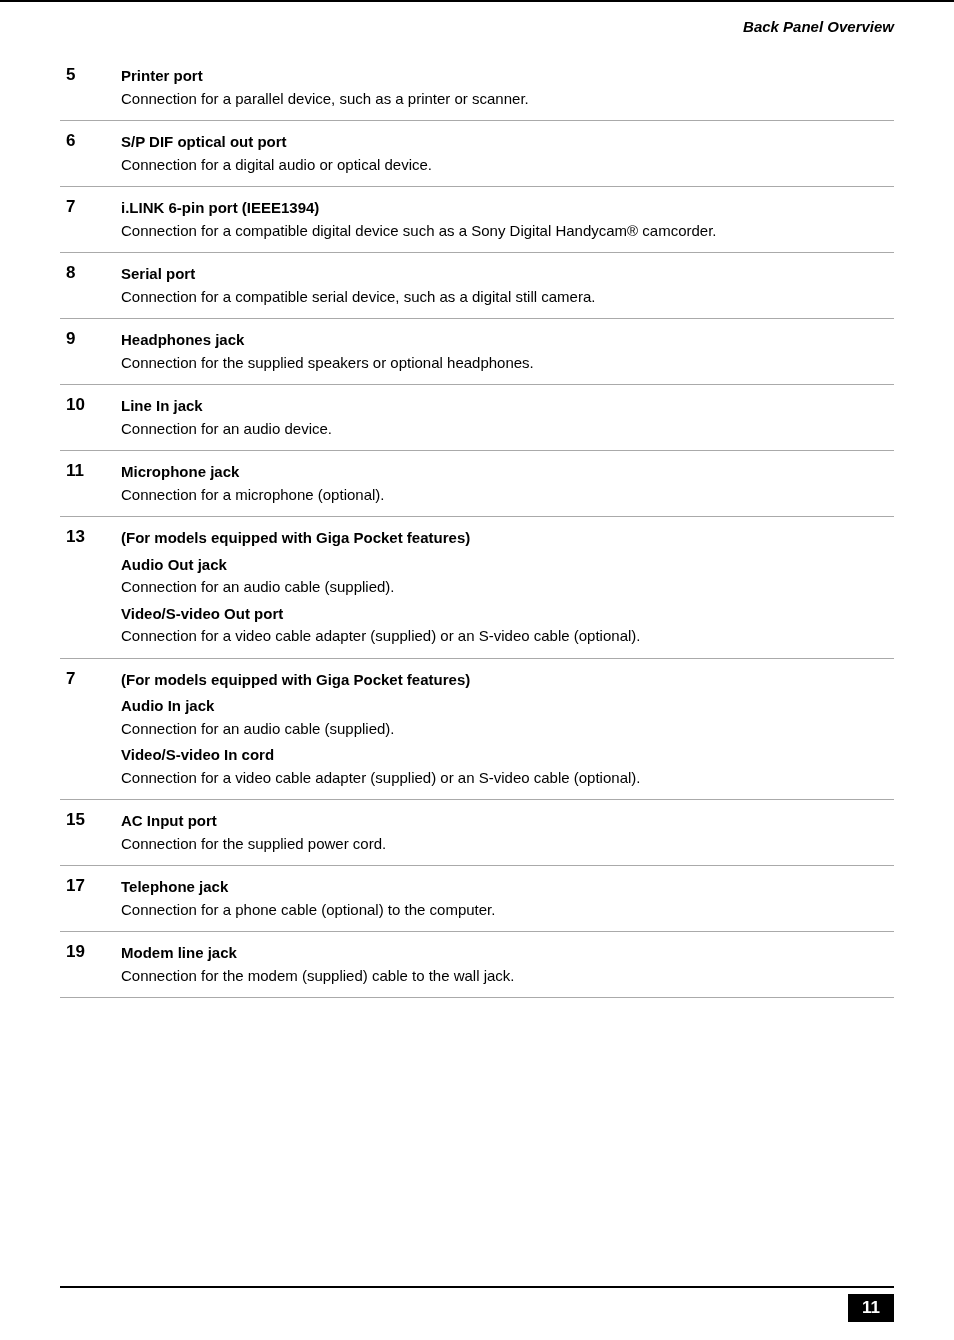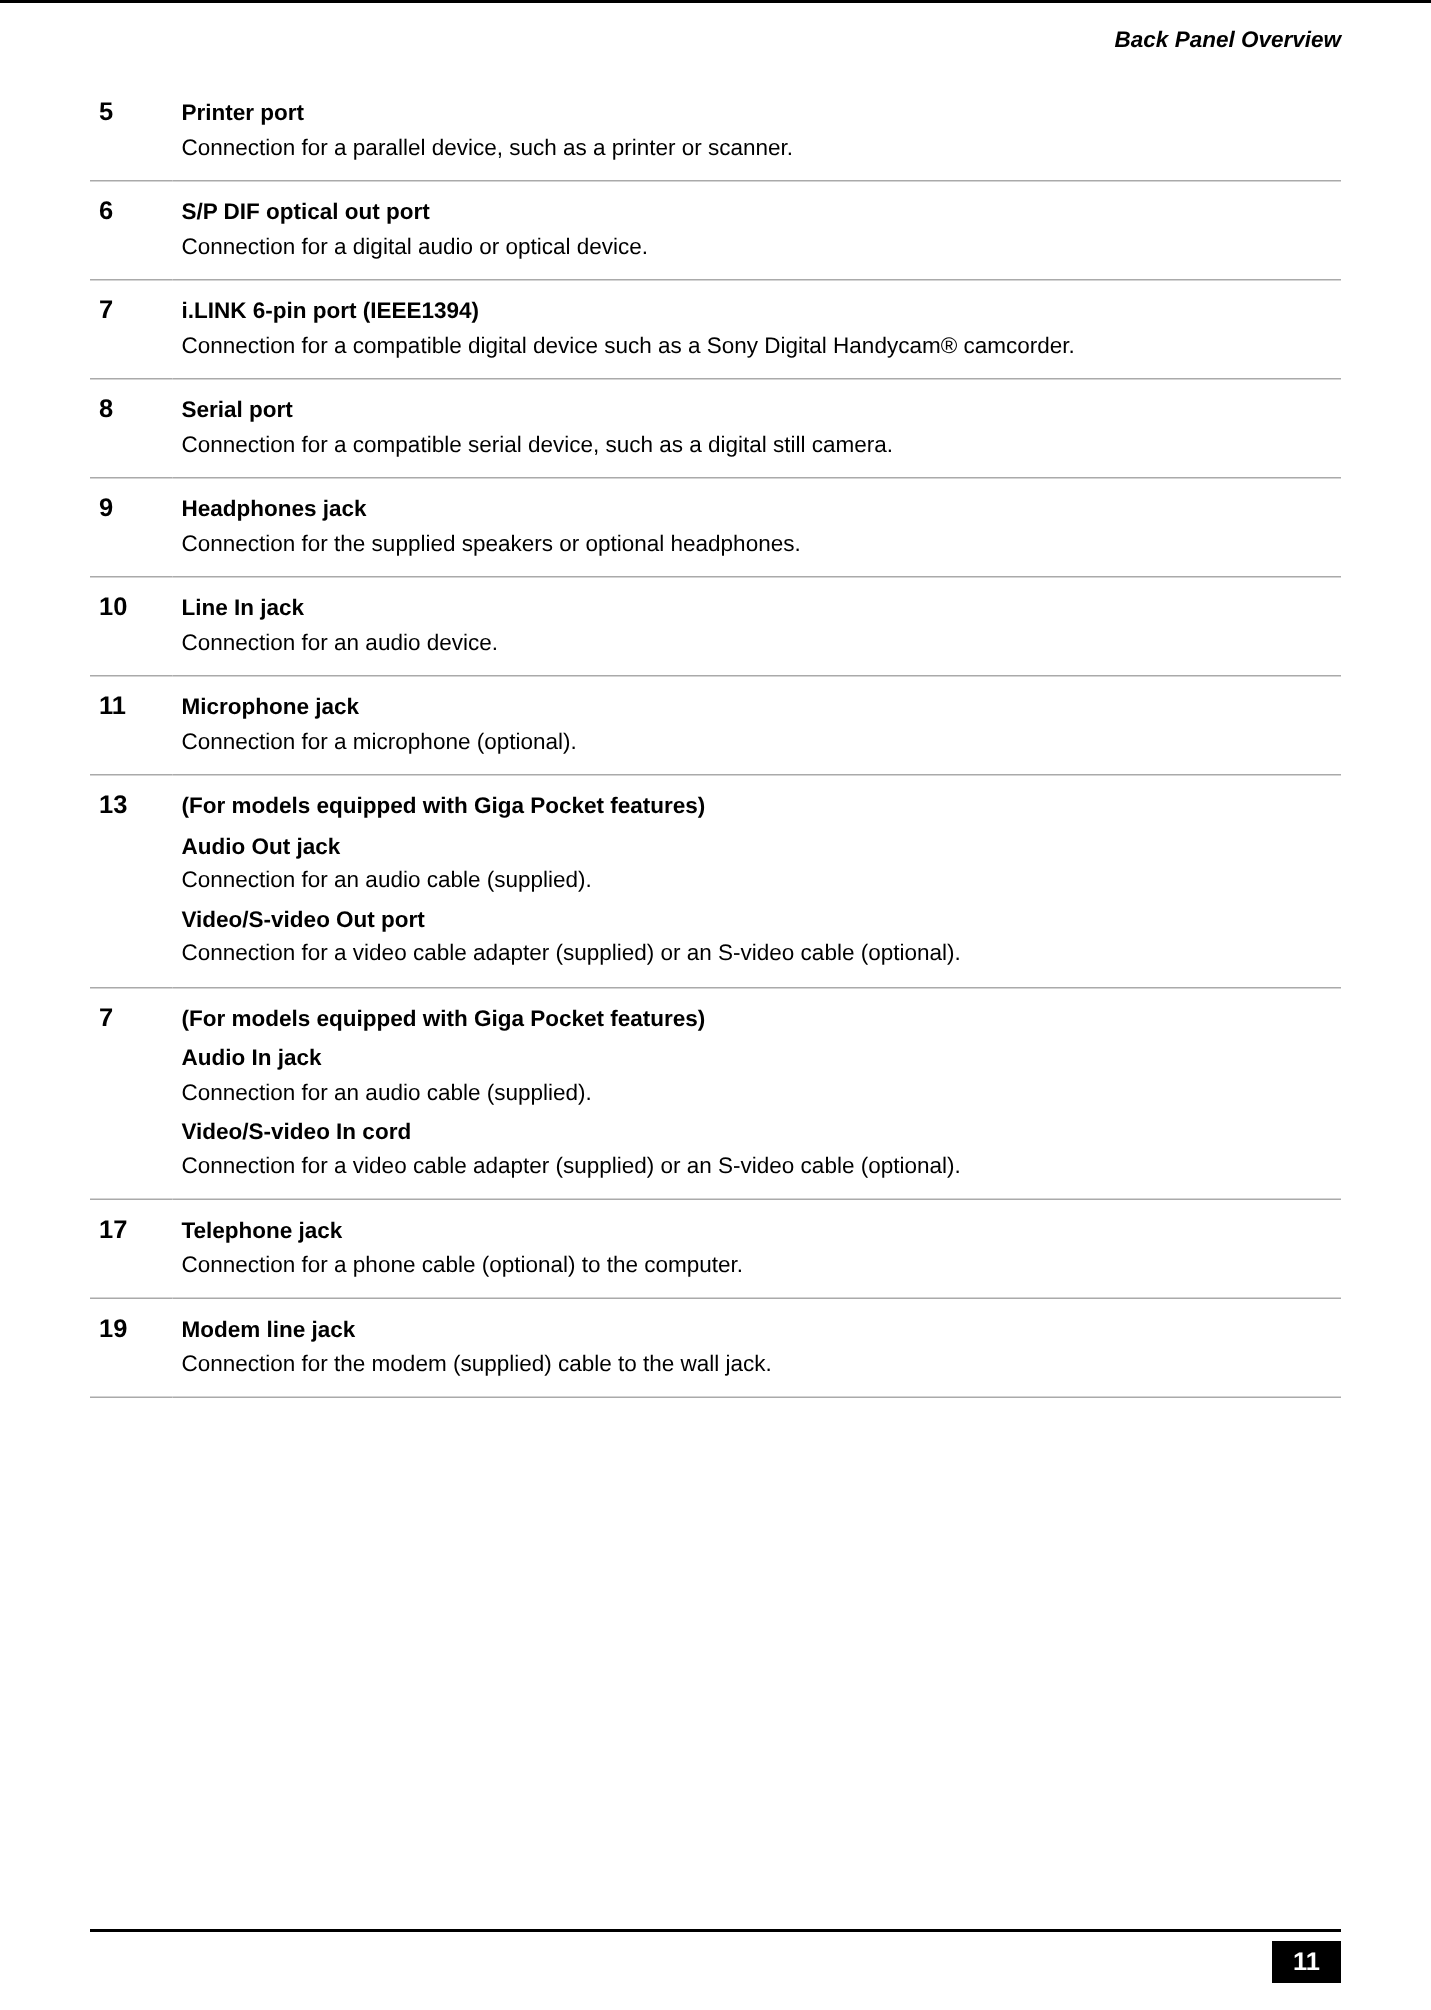--- a/index.html
+++ b/index.html
@@ -192,20 +192,27 @@
             <td class="num-col">7</td>
             <td class="desc-col">
               <span class="title">(For models equipped with Giga Pocket features)</span>
               <span class="sub-title">Audio In jack</span>
               <span class="desc-text">Connection for an audio cable (supplied).</span>
               <span class="sub-title">Video/S-video In cord</span>
               <span class="desc-text">Connection for a video cable adapter (supplied) or an S-video cable (optional).</span>
             </td>
           </tr>
           <tr class="table-row">
+            <td class="num-col">15</td>
+            <td class="desc-col">
+              <span class="title">AC Input port</span>
+              <span class="desc-text">Connection for the supplied power cord.</span>
+            </td>
+          </tr>
+          <tr class="table-row">
             <td class="num-col">17</td>
             <td class="desc-col">
               <span class="title">Telephone jack</span>
               <span class="desc-text">Connection for a phone cable (optional) to the computer.</span>
             </td>
           </tr>
           <tr class="table-row">
             <td class="num-col">19</td>
             <td class="desc-col">
               <span class="title">Modem line jack</span>

